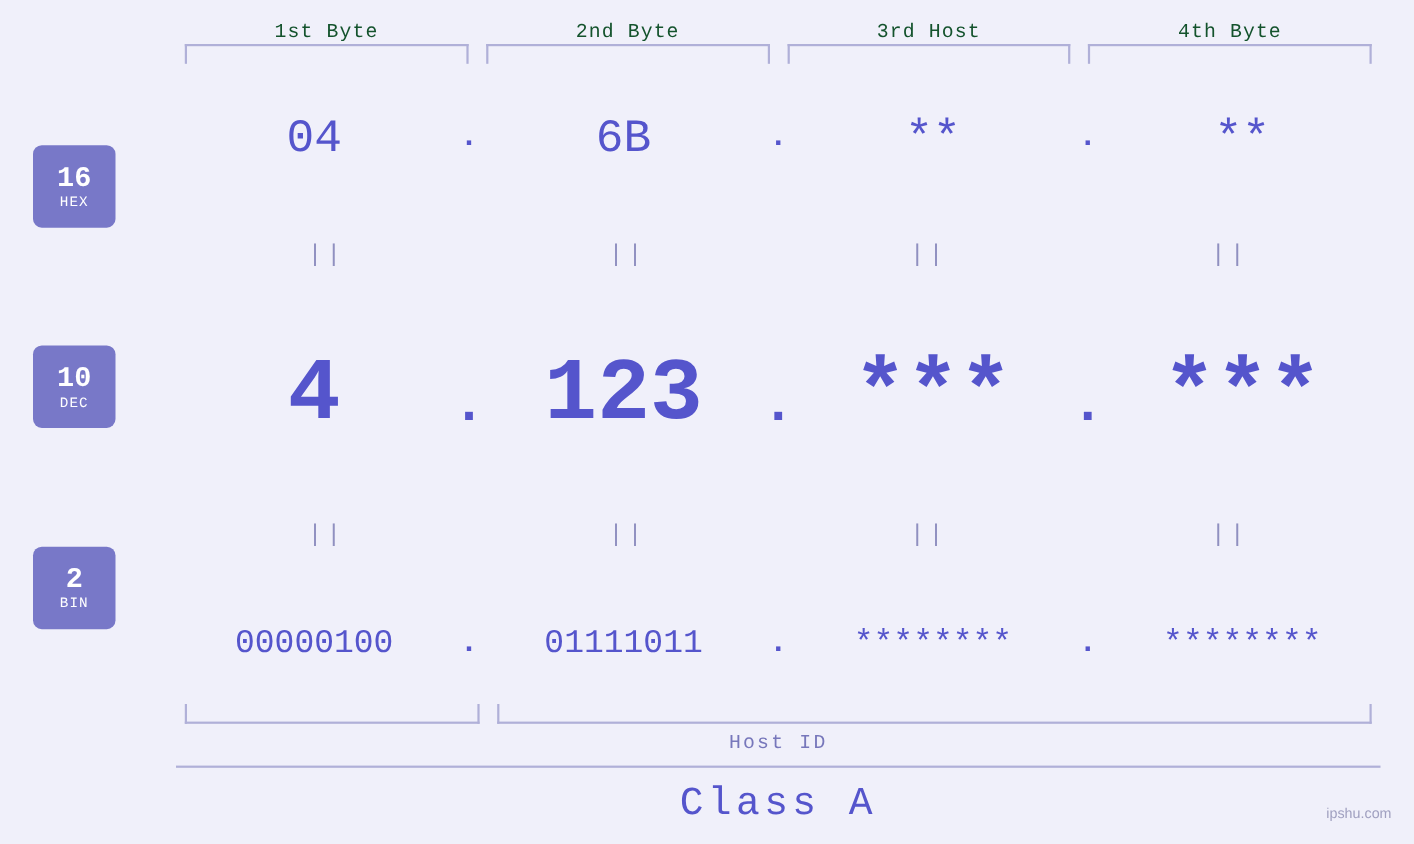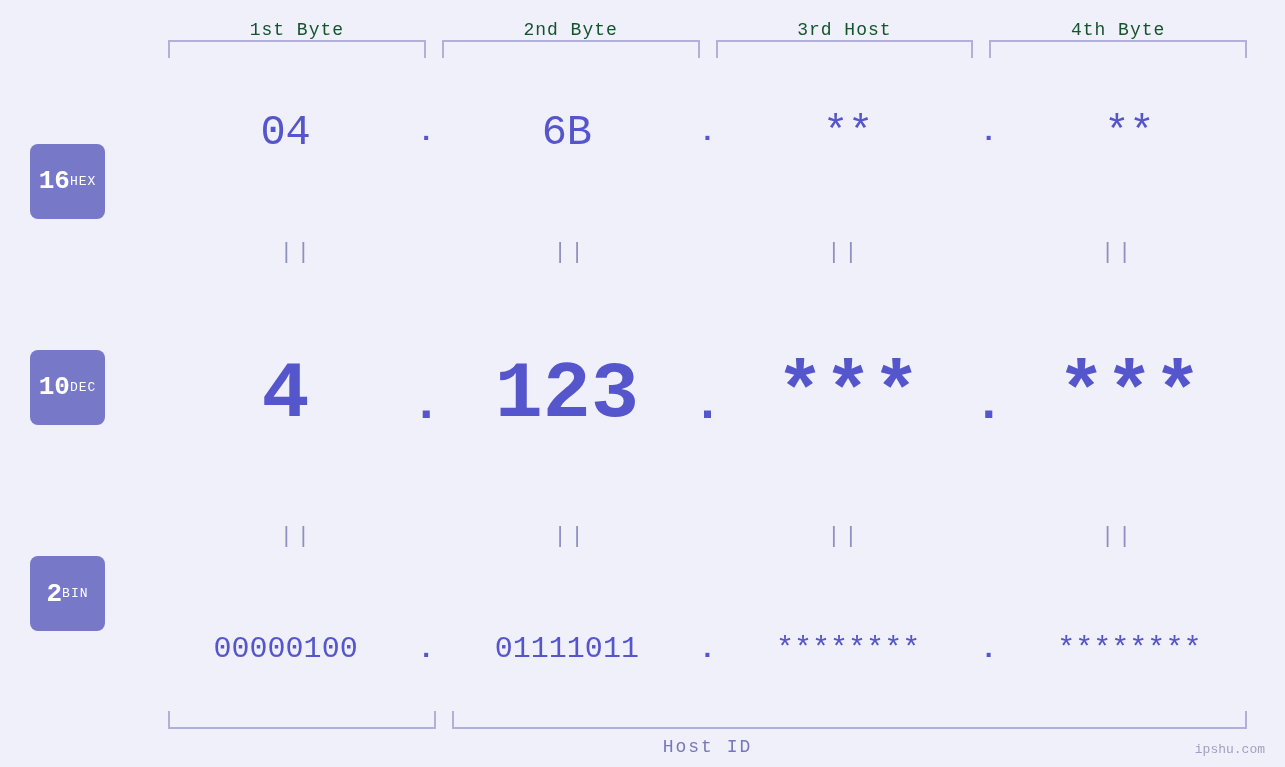--- a/index.html
+++ b/index.html
@@ -77,20 +77,21 @@
       align-items: flex-start;
       padding: 10px 0;
     }
 
     .badge {
       width: 75px;
       height: 75px;
       background: #7878c8;
       border-radius: 8px;
       display: flex;
+      flex-direction: column;
       align-items: center;
       justify-content: center;
       color: white;
     }
 
     .badge-num {
       font-size: 26px;
       font-weight: bold;
       line-height: 1.1;
     }
@@ -237,25 +238,25 @@
       color: #5555cc;
       font-size: 36px;
       letter-spacing: 4px;
       font-weight: normal;
       padding: 6px 0;
     }
 
     
     .watermark {
       position: absolute;
-      bottom: 10px;
+      bottom: 20px;
       right: 20px;
       color: #a0a0c0;
       font-size: 13px;
-      font-family: Liberation Mono, monospace;
+      font-family: Liberation Sans, sans-serif;
       padding-left: 44px;
     }
   </style>
 </head>
 <body>
 
 <div class="main-container">
 
   <div class="byte-headers">
     <div class="byte-col">1st Byte</div>
@@ -364,16 +365,20 @@
   <div class="bottom-section">
     <div class="bottom-brackets">
       <div class="bottom-bracket-network"></div>
       <div class="bottom-bracket-host"></div>
     </div>
     <div class="bottom-labels">
       <div class="host-label">Host ID</div>
     </div>
   </div>
 
+  <div class="class-bar">
+    <div class="class-bracket-line"></div>
+    <div class="class-label">Class A</div>
+  </div>
 
   <div class="watermark">ipshu.com</div>
 
 </div>
 
 </body></html>

